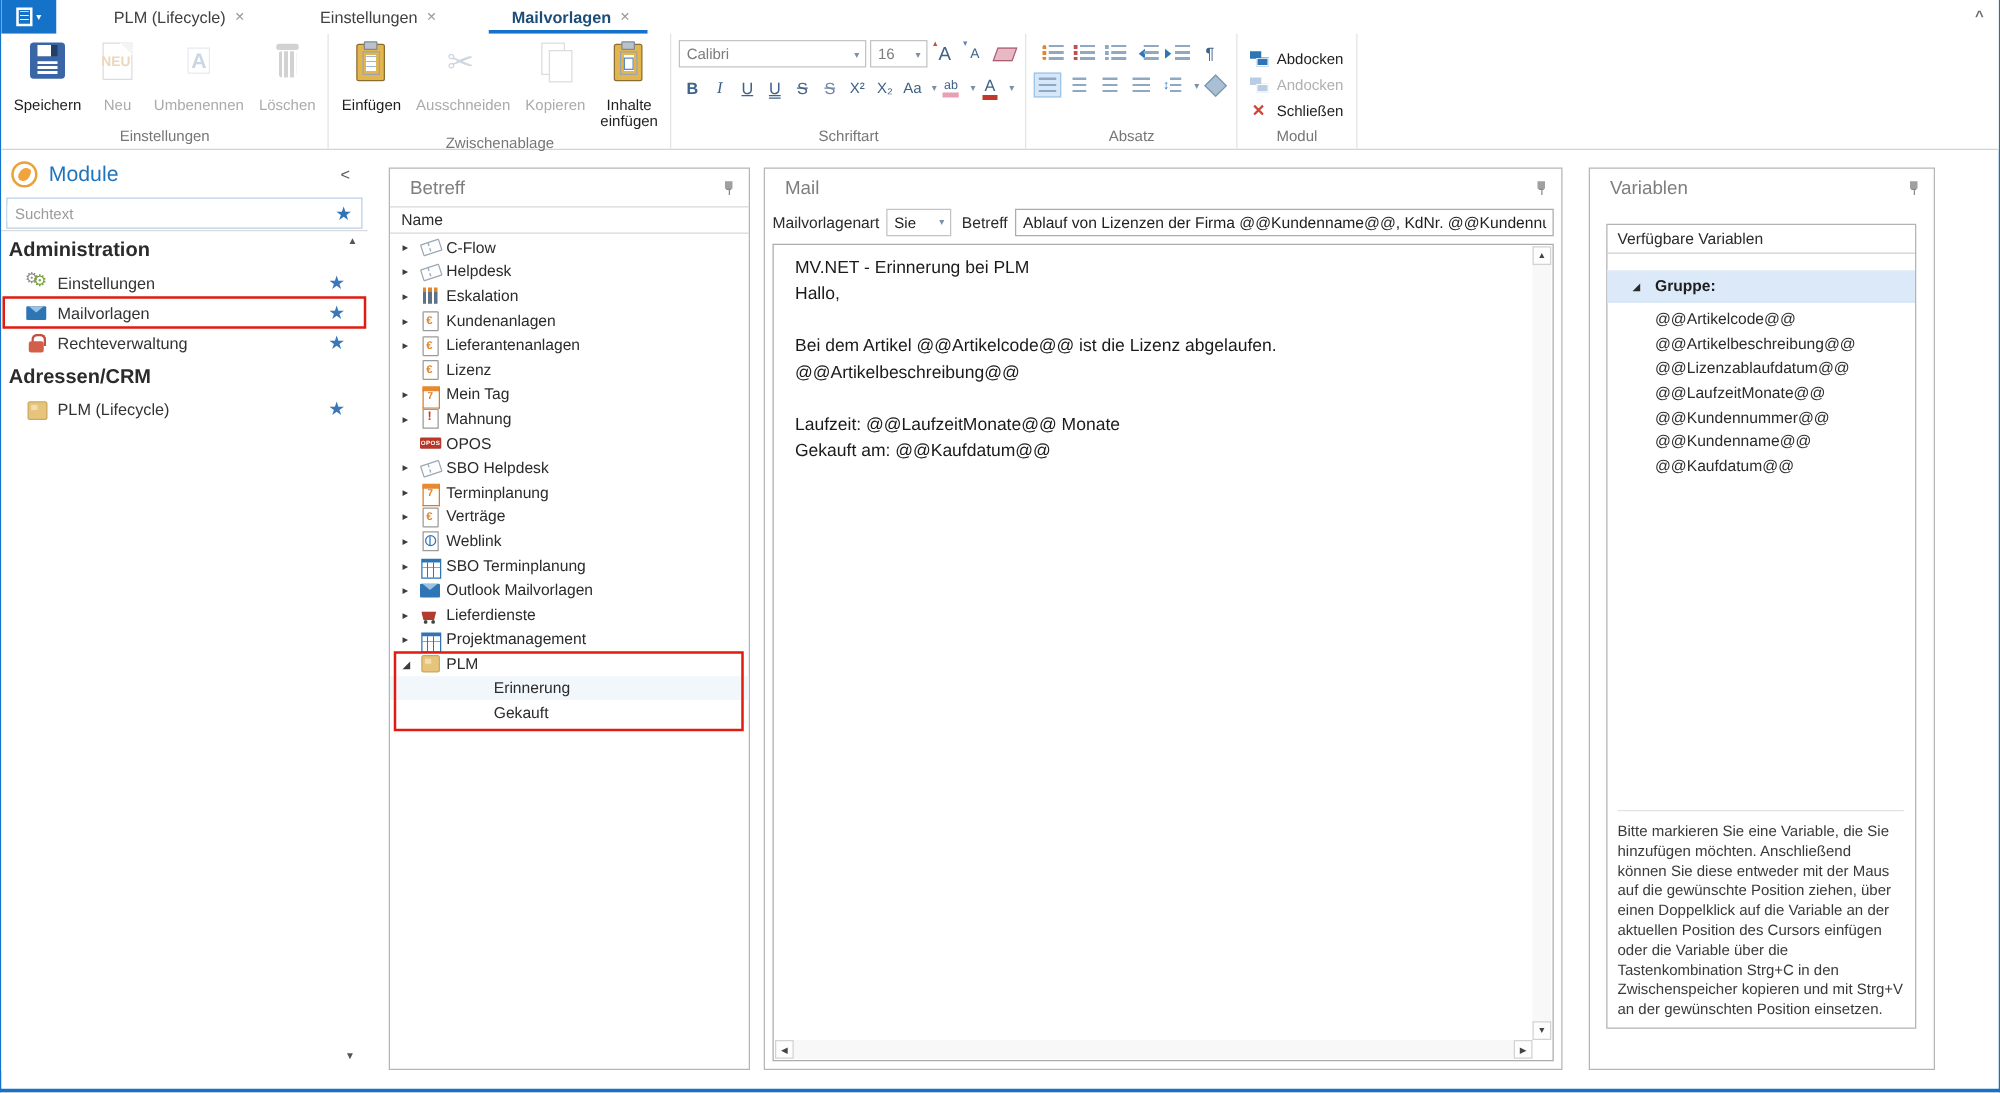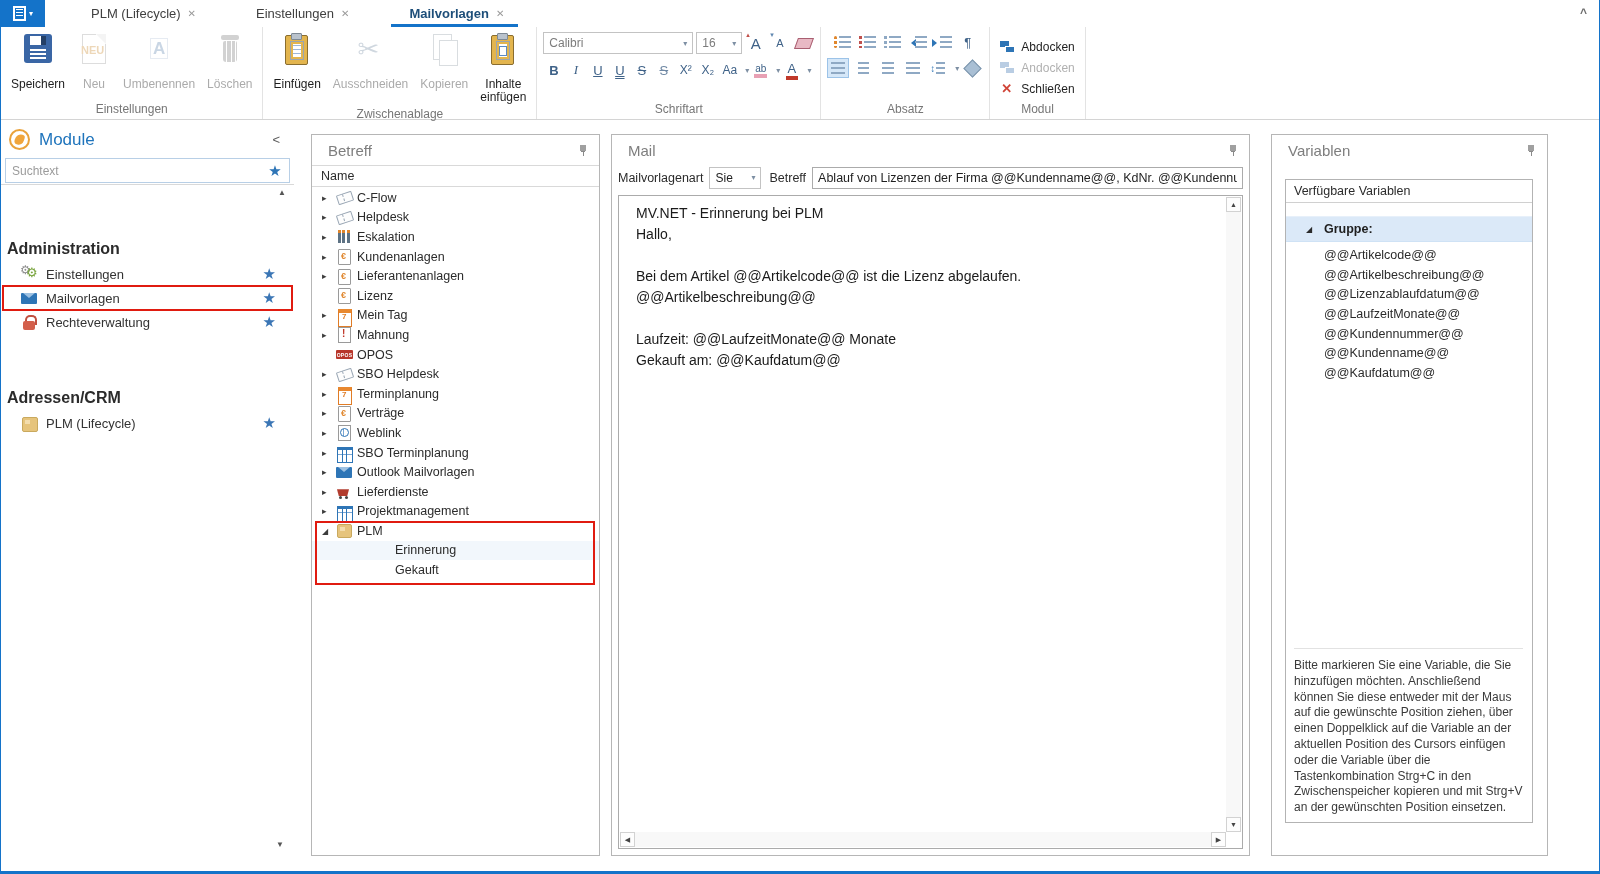--- a/index.html
+++ b/index.html
@@ -112,21 +112,21 @@
   .sb-header { display:flex; align-items:center; padding:9px 8px 4px 8px; }
   .sb-logo { position:relative; width:21px; height:21px; border:2px solid #e9a23b; border-radius:50%; }
   .sb-logo::before { content:""; position:absolute; left:4px; top:3px; width:9px; height:11px; background:#f0a53c; border-radius:70% 30% 60% 40%; transform:rotate(18deg); }
   .sb-title { font-size:17px; color:#1f74bc; margin-left:9px; }
   .sb-collapse { margin-left:auto; margin-right:6px; color:#5a5a5a; font-size:13px; cursor:pointer; }
   .sb-search { display:flex; align-items:center; height:25px; border:1px solid #b8cfe6; margin:4px 4px 7px 4px; background:#fff; }
   .sb-search input { flex:1; border:none; outline:none; font-size:12px; color:#333; padding:0 6px; font-family:"Liberation Sans",sans-serif; }
   .sb-search input::placeholder { color:#9b9b9b; }
   .sb-search .star-btn { width:28px; text-align:center; color:#2e75b6; font-size:15px; cursor:pointer; }
   .sb-list { position:absolute; left:0; right:0; top:64px; bottom:0; border-top:1px solid #d9d9d9; overflow:hidden; }
-  .row-header { font-size:16px; font-weight:bold; color:#2b2b2b; padding:7px 0 4px 6px;margin-top:48px; }
+  .row-header { font-size:16px; font-weight:bold; color:#2b2b2b; padding:7px 0 4px 6px; }
   .row-item { display:flex; align-items:center; height:24px; padding-left:18px; margin:0 2px; cursor:pointer; }
   .row-item .silabel { font-size:13px; color:#333; margin-left:8px; }
   .row-item .star { margin-left:auto; margin-right:16px; color:#3b76b5; font-size:15px; }
   .row-selected { outline:2px solid #e01b10; outline-offset:-1px; }
   .sic { position:relative; width:17px; height:15px; flex:none; }
   .ic-gears::before { content:"\2699"; position:absolute; left:-1px; top:-4px; font-size:12px; color:#8e8e8e; }
   .ic-gears::after { content:"\2699"; position:absolute; left:5px; top:-2px; font-size:13px; color:#7aa53f; }
   .ic-mail::before { content:""; position:absolute; left:0; top:2px; width:16px; height:11px; background:#2e75b6; border-radius:1px; }
   .ic-mail::after { content:""; position:absolute; left:2px; top:2px; border-left:6px solid transparent; border-right:6px solid transparent; border-top:5px solid #9dc1e2; margin-left:0; left:2px; }
   .ic-lock::before { content:""; position:absolute; left:4px; top:0; width:8px; height:8px; border:2px solid #c05040; border-bottom:none; border-radius:5px 5px 0 0; }

